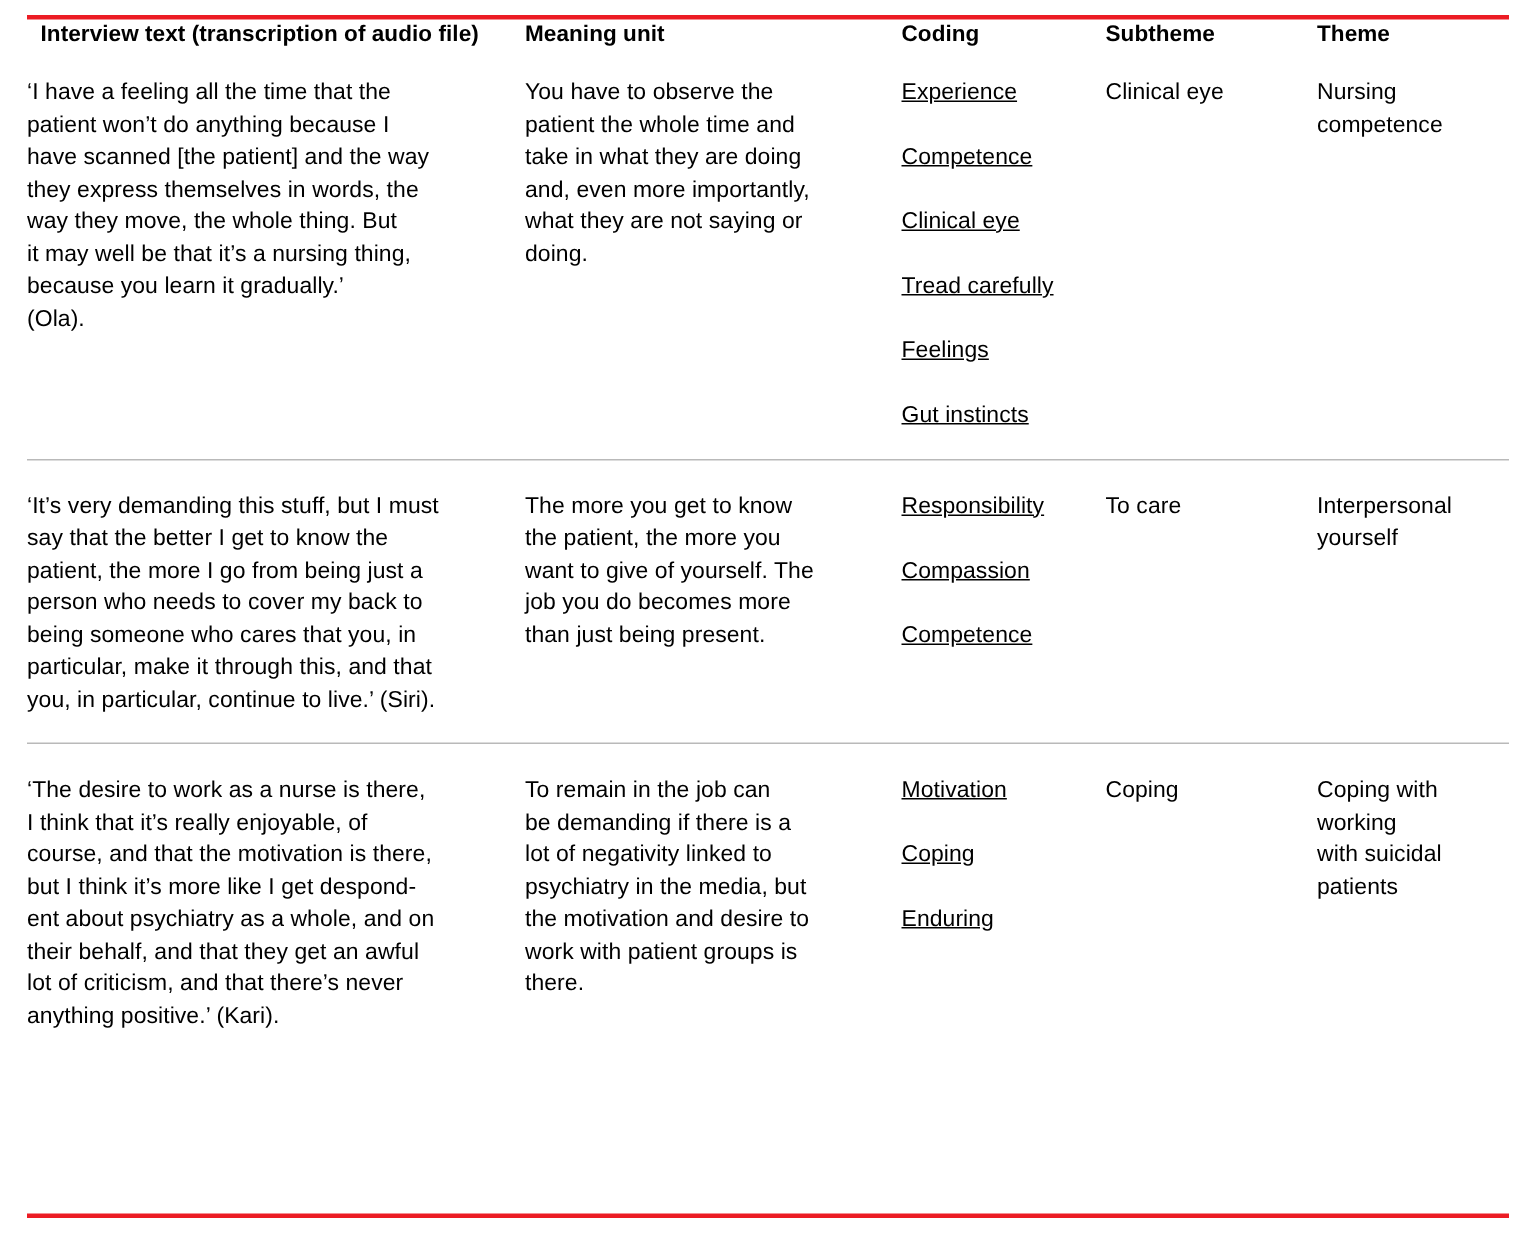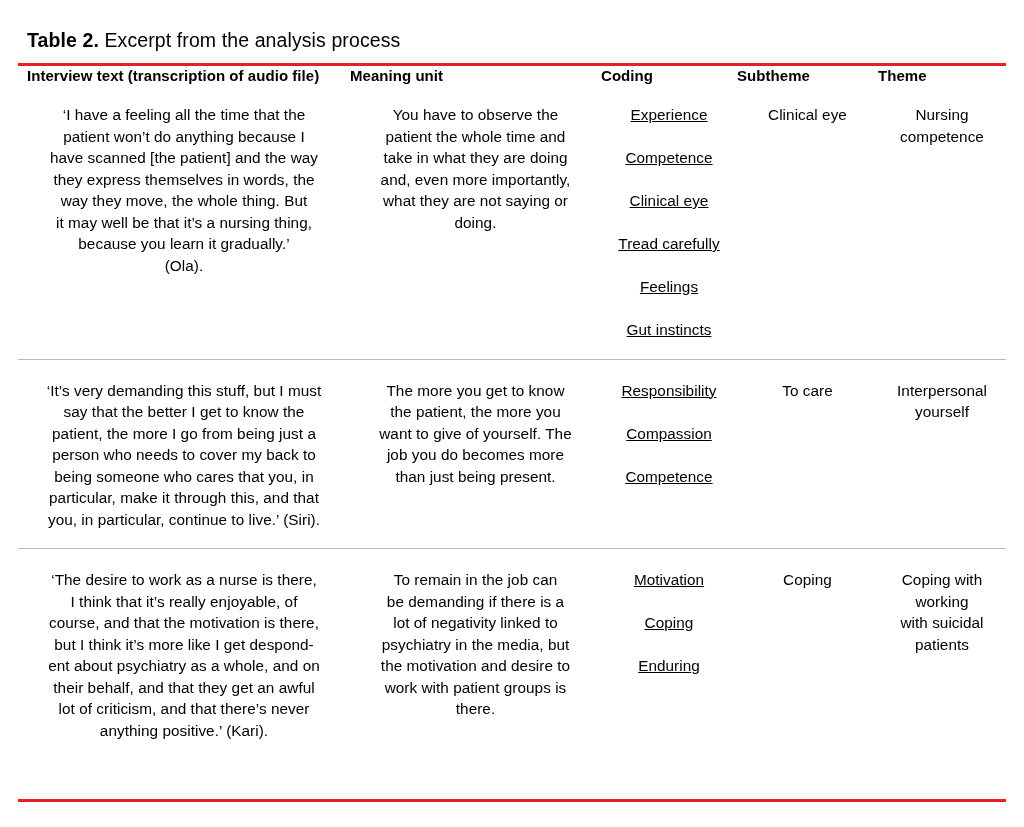--- a/index.html
+++ b/index.html
@@ -84,21 +84,20 @@
 
   tbody td {
     font-size: 15.3px;
     line-height: 21.5px;
     padding-left: 9px;
     padding-right: 12px;
     letter-spacing: 0.05px;
   }
   tbody tr.data-row > td {
     padding-top: 20px;
-    text-align: center;
   }
   tbody tr.data-row.first > td {
     padding-top: 18px;
   }
   
   tr.divider td {
     padding: 0;
     height: 1px;
   }
   tr.divider .rule-grey {
@@ -126,23 +125,20 @@
   .stack {
     margin: 0;
     white-space: pre-line;
   }
 </style>
 </head>
 <body>
 
 <div class="page">
 
-  <div class="caption">
-    <span class="caption-label">Table 2.</span><span class="caption-text"> Excerpt from the analysis process</span>
-  </div>
 
   <div class="rule-red"></div>
 
   <table class="analysis">
     <colgroup>
       <col class="col-interview">
       <col class="col-meaning">
       <col class="col-coding">
       <col class="col-subtheme">
       <col class="col-theme">

